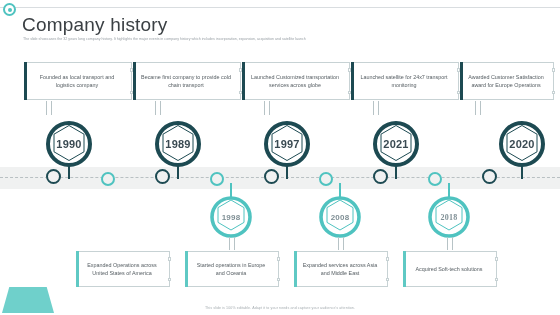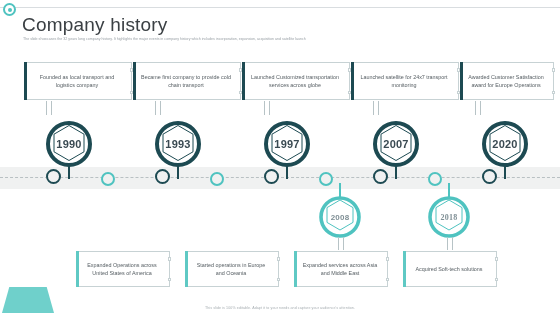--- a/index.html
+++ b/index.html
@@ -190,57 +190,66 @@
     <span class="year-up">1990</span>
     <span class="stem-up"></span>
   </div>
   <div class="ring-up" style="left:46px;"></div>
 
   <div class="node" style="left:155px;">
     <svg class="hex-ring" viewBox="0 0 46 46">
       <circle cx="23" cy="23" r="21" fill="none" stroke="#1d4a52" stroke-width="4"></circle>
       <polygon points="23,4.5 38,13.2 38,30.8 23,39.5 8,30.8 8,13.2" fill="#ffffff" stroke="#1d4a52" stroke-width="1"></polygon>
     </svg>
-    <span class="year-up">1993</span>
+    <span class="year-up">1989</span>
     <span class="stem-up"></span>
   </div>
   <div class="ring-up" style="left:155px;"></div>
 
   <div class="node" style="left:264px;">
     <svg class="hex-ring" viewBox="0 0 46 46">
       <circle cx="23" cy="23" r="21" fill="none" stroke="#1d4a52" stroke-width="4"></circle>
       <polygon points="23,4.5 38,13.2 38,30.8 23,39.5 8,30.8 8,13.2" fill="#ffffff" stroke="#1d4a52" stroke-width="1"></polygon>
     </svg>
     <span class="year-up">1997</span>
     <span class="stem-up"></span>
   </div>
   <div class="ring-up" style="left:264px;"></div>
 
   <div class="node" style="left:373px;">
     <svg class="hex-ring" viewBox="0 0 46 46">
       <circle cx="23" cy="23" r="21" fill="none" stroke="#1d4a52" stroke-width="4"></circle>
       <polygon points="23,4.5 38,13.2 38,30.8 23,39.5 8,30.8 8,13.2" fill="#ffffff" stroke="#1d4a52" stroke-width="1"></polygon>
     </svg>
-    <span class="year-up">2007</span>
+    <span class="year-up">2021</span>
     <span class="stem-up"></span>
   </div>
   <div class="ring-up" style="left:373px;"></div>
 
-  <div class="node" style="left:482px;text-align:right;">
+  <div class="node" style="left:499px;text-align:right;">
     <svg class="hex-ring" viewBox="0 0 46 46">
       <circle cx="23" cy="23" r="21" fill="none" stroke="#1d4a52" stroke-width="4"></circle>
       <polygon points="23,4.5 38,13.2 38,30.8 23,39.5 8,30.8 8,13.2" fill="#ffffff" stroke="#1d4a52" stroke-width="1"></polygon>
     </svg>
     <span class="year-up">2020</span>
     <span class="stem-up"></span>
   </div>
   <div class="ring-up" style="left:482px;"></div>
 
   <div class="ring-lo" style="left:101px;"></div>
 
+  <div class="node-lo" style="left:210px;">
+    <span class="stem-lo"></span>
+    <svg class="hex-ring" viewBox="0 0 42 42" style="width:42px;height:42px;">
+      <circle cx="21" cy="21" r="19" fill="none" stroke="#4fc3c0" stroke-width="3.6"></circle>
+      <polygon points="21,4 34,11.6 34,26.4 21,34 8,26.4 8,11.6" fill="#ffffff" stroke="#4fc3c0" stroke-width="1"></polygon>
+    </svg>
+    <span class="year-lo">1998</span>
+    <span class="card-stem-lo"></span>
+  </div>
   <div class="ring-lo" style="left:210px;"></div>
 
   <div class="node-lo" style="left:319px;">
     <span class="stem-lo"></span>
     <svg class="hex-ring" viewBox="0 0 42 42" style="width:42px;height:42px;">
       <circle cx="21" cy="21" r="19" fill="none" stroke="#4fc3c0" stroke-width="3.6"></circle>
       <polygon points="21,4 34,11.6 34,26.4 21,34 8,26.4 8,11.6" fill="#ffffff" stroke="#4fc3c0" stroke-width="1"></polygon>
     </svg>
     <span class="year-lo">2008</span>
     <span class="card-stem-lo"></span>

